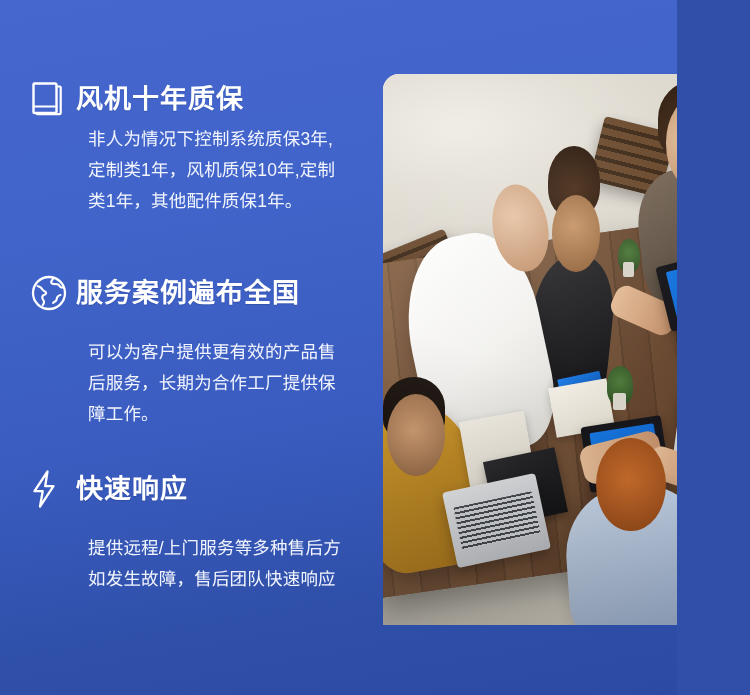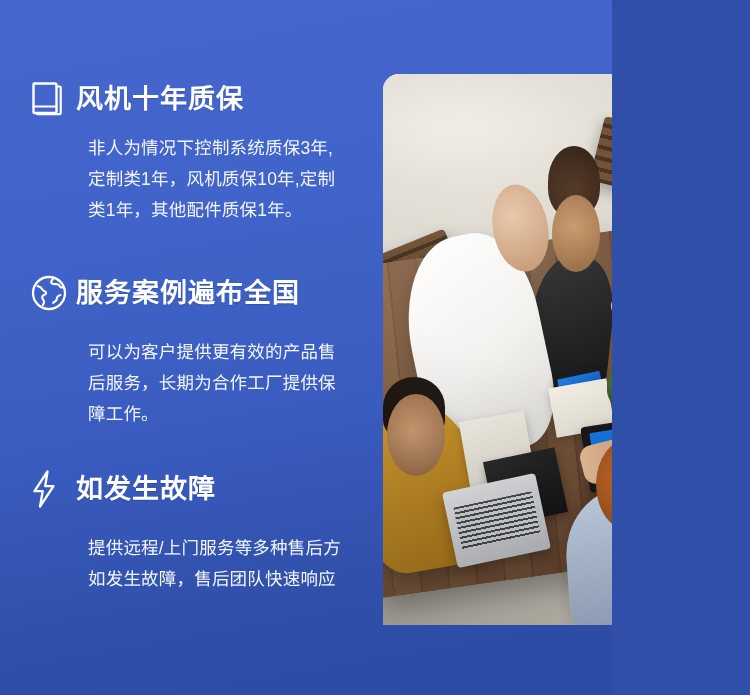--- a/index.html
+++ b/index.html
@@ -5,21 +5,21 @@
 <style>
   html,body{margin:0;padding:0;}
   body{
     width:750px;height:695px;
     font-family:"Liberation Sans","DejaVu Sans",sans-serif;
     overflow:hidden;
     background:#2f4fa8;
   }
   .stage{
     position:relative;
-    width:612px;height:695px;
+    width:677px;height:695px;
     background:linear-gradient(170deg,#4667cd 0%,#4164ca 30%,#3a5cc0 58%,#2f4fa8 82%,#2b4aa3 100%);
     overflow:hidden;
   }
 
   
   .features{
     position:absolute;
     left:0;top:0;
     width:385px;height:695px;
   }
@@ -51,21 +51,21 @@
     font-size:27px;
     line-height:32px;
     font-weight:bold;
     color:#ffffff;
     letter-spacing:1px;
     white-space:nowrap;
     text-shadow:0 1px 1px rgba(20,40,100,.25);
   }
 
   .feature-body{
-    margin-top:13px;
+    margin-top:4px;
     margin-left:58px;
     font-size:17.5px;
     line-height:31px;
     color:#f2f5fd;
     letter-spacing:.2px;
     width:288px;
     text-align:justify;
     text-justify:inter-ideograph;
   }
   .feature-2 .feature-body,
@@ -344,21 +344,21 @@
       </div>
     </div>
 
     <div class="feature feature-3">
       <div class="feature-head">
         <span class="icon-wrap">
           <svg width="28" height="40" viewBox="0 0 28 40" fill="none" aria-hidden="true">
             <path d="M17.5 2.5 4.5 22.2h8.2L10 37.5 23.5 17.2h-8.3L17.5 2.5Z" stroke="#ffffff" stroke-width="2.3" stroke-linejoin="round" stroke-linecap="round"></path>
           </svg>
         </span>
-        <span class="feature-title">如发生故障</span>
+        <span class="feature-title">快速响应</span>
       </div>
       <div class="feature-body">
         <span class="ln">提供远程/上门服务等多种售后方</span>
         <span class="ln">如发生故障，售后团队快速响应</span>
       </div>
     </div>
 
   </div>
 
   <div class="photo">

